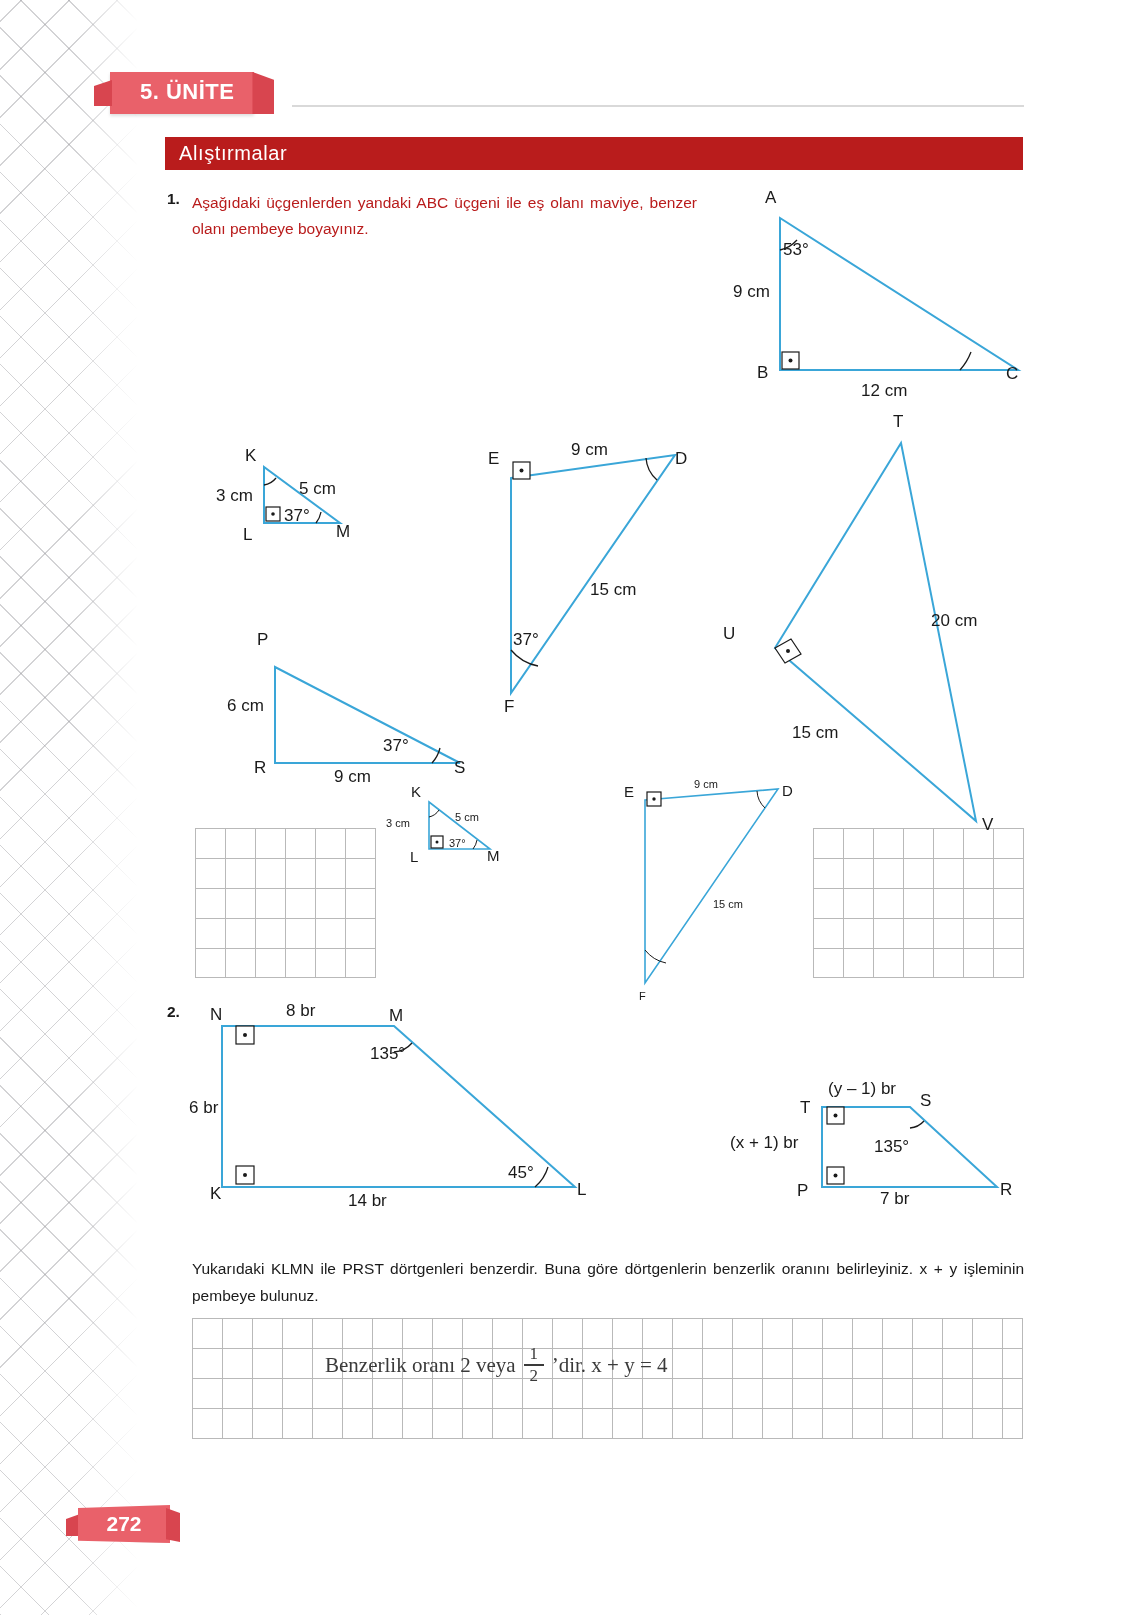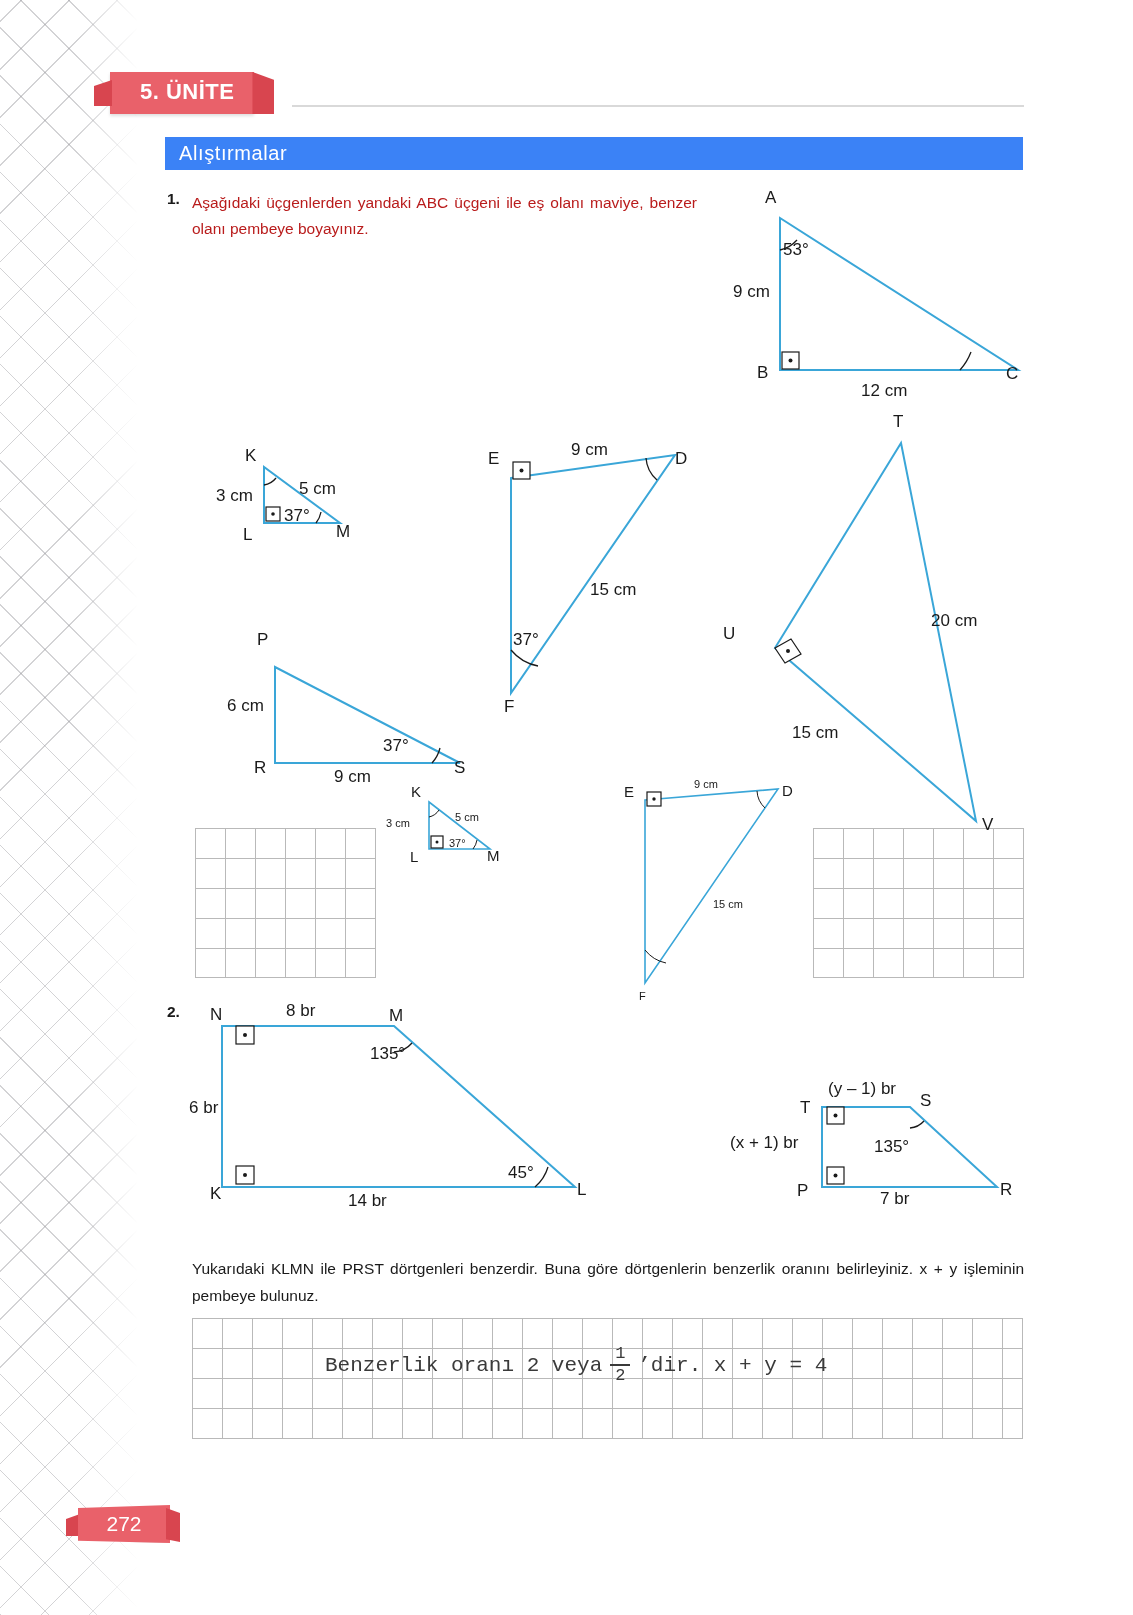--- a/index.html
+++ b/index.html
@@ -46,21 +46,21 @@
     clip-path:polygon(0 6px, 100% 0, 100% 100%, 0 100%);
   }
   #header-rule {
     position:absolute; left:292px; top:105px; width:732px; height:2px;
     background:#d9d9d9;
   }
 
   
   #section-title {
     position:absolute; left:165px; top:137px; width:858px; height:33px;
-    background:#3b82f6; color:#ffffff;
+    background:#b91c1c; color:#ffffff;
     font-size:20px; letter-spacing:.6px;
     display:flex; align-items:center; padding-left:14px;
   }
 
   
   .q-num {
     position:absolute; font-size:15.5px; font-weight:bold; color:#1a1a1a;
   }
   .q-body {
     position:absolute; font-size:15.5px; color:#b91c1c; line-height:1.65;
@@ -87,37 +87,37 @@
     border-right:1px solid #b9b9b9; border-bottom:1px solid #b9b9b9;
   }
   #grid-left   { left:195px; top:828px;  width:181px; height:150px; }
   #grid-right  { left:813px; top:828px;  width:211px; height:150px; }
   #grid-answer { left:192px; top:1318px; width:831px; height:121px; }
 
   
   #answer-text {
     position:absolute; left:325px; top:1345px;
     font-size:21px; color:#3a3a3a;
-    font-family:Liberation Mono, monospace;
+    font-family:Liberation Serif, serif;
     display:flex; align-items:center; gap:7px;
     white-space:nowrap;
   }
   #answer-frac {
     display:inline-flex; flex-direction:column; align-items:center;
     font-size:17px; line-height:1.08; margin:0 1px;
   }
   #answer-frac .num { padding:0 4px; }
   #answer-frac .bar { width:20px; height:2px; background:#3a3a3a; margin:1px 0; }
   #answer-frac .den { padding:0 4px; }
 
   
   #page-number {
     position:absolute; left:78px; top:1505px;
     width:92px; height:38px; background:#e9616a; color:#fff;
-    font-size:21px; font-weight:normal;
+    font-size:21px; font-weight:bold;
     display:flex; align-items:center; justify-content:center;
     clip-path:polygon(0 3px, 100% 0, 100% 100%, 0 94%);
     box-shadow:0 2px 3px rgba(0,0,0,.14);
   }
   #page-number-tail {
     position:absolute; left:166px; top:1508px; width:14px; height:34px;
     background:#d8454f; clip-path:polygon(0 0, 100% 5px, 100% 100%, 0 92%);
   }
   #page-number-fold {
     position:absolute; left:66px; top:1514px; width:14px; height:22px;

